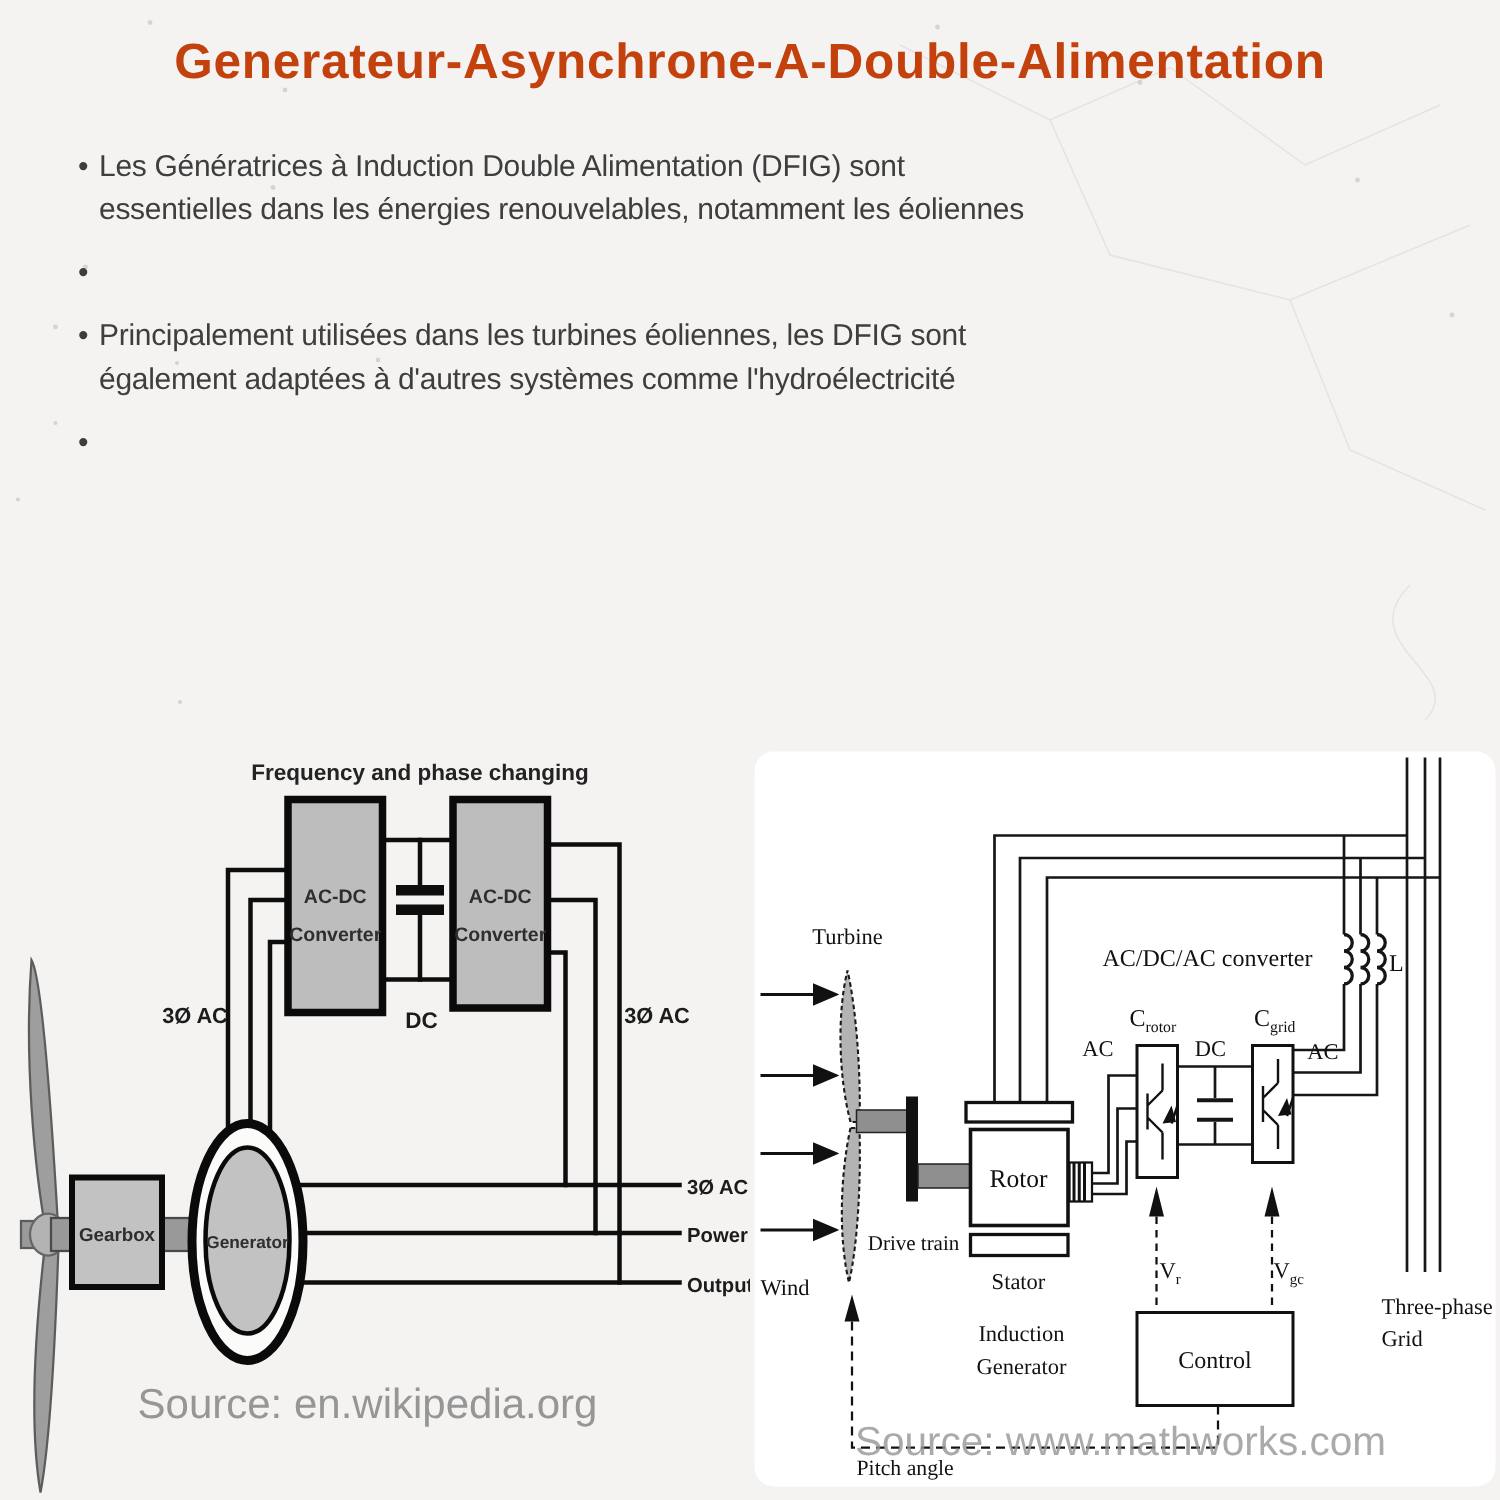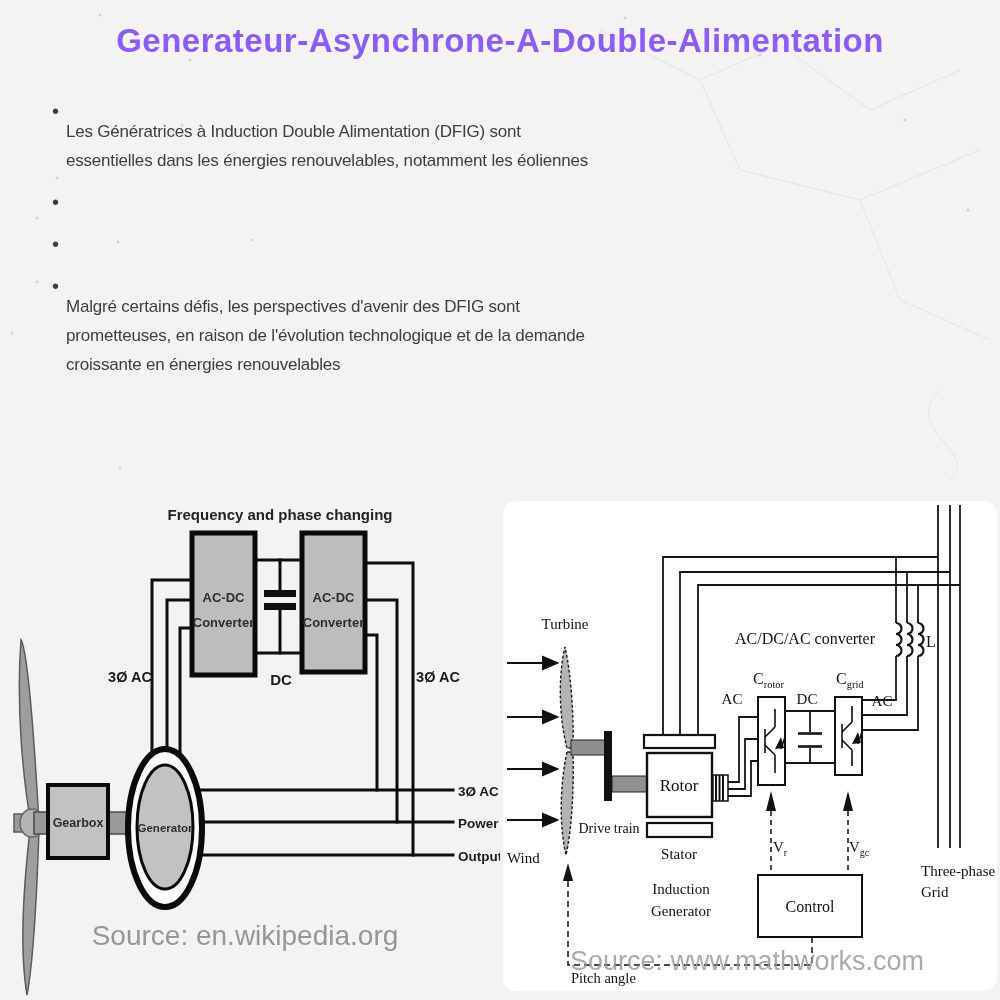--- a/index.html
+++ b/index.html
@@ -8,33 +8,33 @@
     background:#f4f3f1;
     font-family:"Liberation Sans",sans-serif;
     color:#3d3d3d;
   }
   #bg-decor{position:absolute;inset:0;z-index:0;}
   .layer{position:absolute;z-index:1;}
 
   
   #title{
     top:22px;left:0;width:1000px;text-align:center;
-    font-size:33px;font-weight:700;letter-spacing:.5px;color:#8b5cf6;
+    font-size:33px;font-weight:700;letter-spacing:.5px;color:#c2410c;
     white-space:nowrap;
   }
 
   
   #bullets{top:97px;left:52px;width:915px;}
   .bullet{display:flex;align-items:flex-start;margin-bottom:13px;}
   .bullet .marker{
     width:14px;flex:0 0 14px;font-size:20px;line-height:29px;color:#3d3d3d;
   }
   .bullet .btext{
-    font-size:17px;line-height:29px;color:#3e3e3e;
-    white-space:pre-line;letter-spacing:-0.2px;margin-top:20px;
+    font-size:20px;line-height:29px;color:#3e3e3e;
+    white-space:pre-line;letter-spacing:-0.2px;
   }
 
   
   #wiki-diagram{top:490px;left:0;width:500px;height:510px;}
   #mw-panel{
     top:501px;left:503px;width:494px;height:490px;
     background:#ffffff;border-radius:13px;
   }
   #mw-diagram{top:503px;left:505px;width:490px;height:487px;}
 
@@ -77,27 +77,26 @@
   <div class="bullet">
     <span class="marker">•</span>
     <span class="btext">Les Génératrices à Induction Double Alimentation (DFIG) sont
 essentielles dans les énergies renouvelables, notamment les éoliennes</span>
   </div>
   <div class="bullet">
     <span class="marker">•</span>
   </div>
   <div class="bullet">
     <span class="marker">•</span>
-  </div>
-  <div class="bullet">
-
-    <span class="marker">•</span>
-    <span class="btext">Malgré certains défis, les perspectives d'avenir des DFIG sont
-prometteuses, en raison de l'évolution technologique et de la demande
-croissante en énergies renouvelables</span>
+    <span class="btext">Principalement utilisées dans les turbines éoliennes, les DFIG sont
+également adaptées à d'autres systèmes comme l'hydroélectricité</span>
+  </div>
+  <div class="bullet">
+
+    <span class="marker">•</span>
   </div>
 </div>
 
 <svg id="wiki-diagram" class="layer" width="500" height="510" viewBox="0 0 500 510">
   <text x="280" y="30" text-anchor="middle" class="sans-b" font-size="15" fill="#232323">Frequency and phase changing</text>
 
   <g stroke="#0d0d0d" stroke-width="3" fill="none" stroke-linecap="square">
     <path d="M255,70 H302"></path>
       <path d="M255,163 H302"></path>
     <path d="M280,70 V100"></path>

